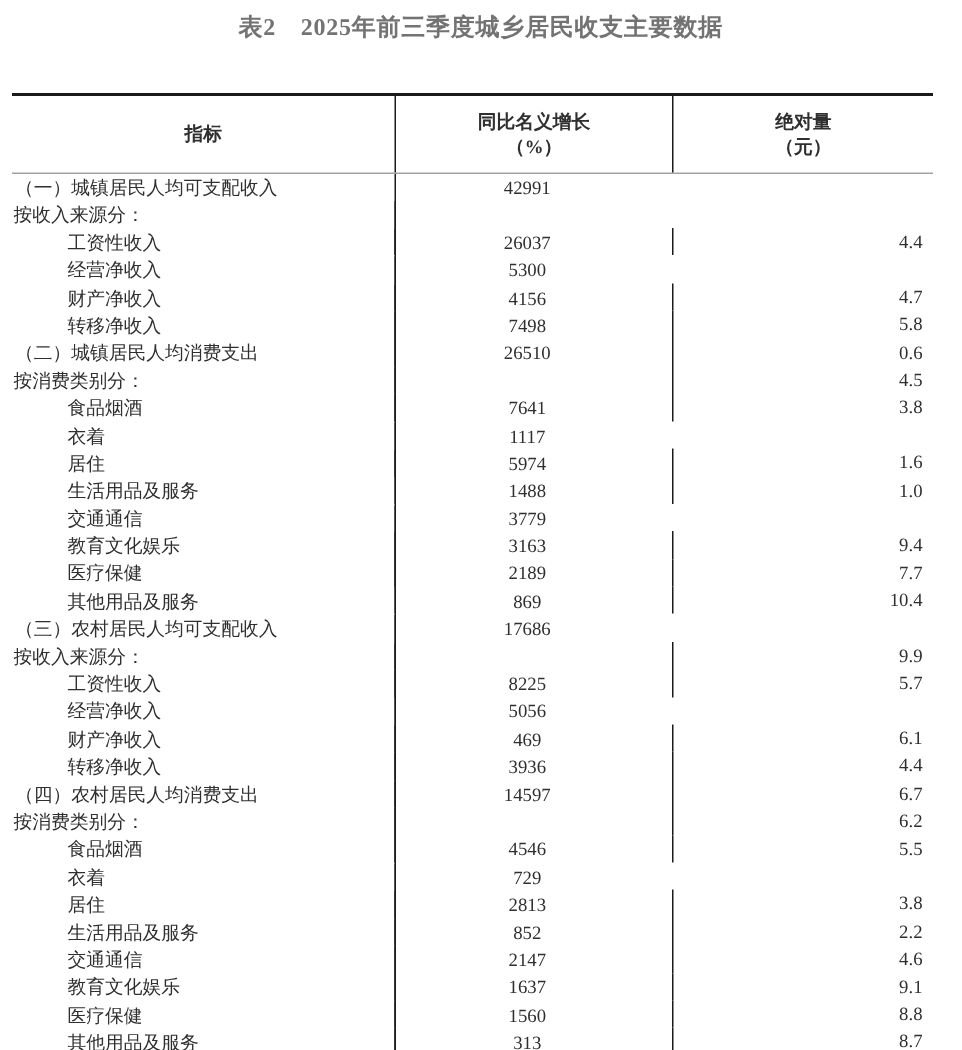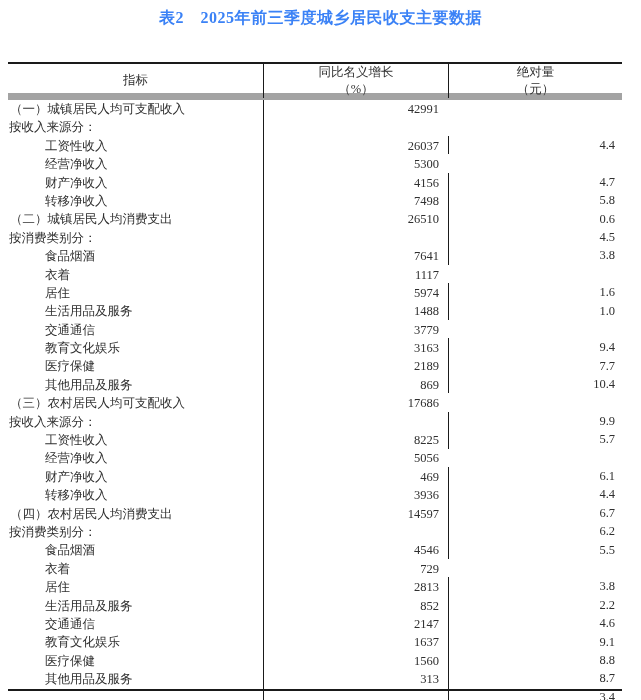--- a/index.html
+++ b/index.html
@@ -34,23 +34,24 @@
     width: 614px;
     border-top: 2px solid #1a1a1a;
     border-bottom: 2px solid #1a1a1a;
     box-sizing: content-box;
   }
   .grid-row {
     display: grid;
     grid-template-columns: 255px 185px 174px;
   }
   .header-row {
-    height: 36px;
-    border-bottom: 7px solid #a3a3a3;
+    height: 52px;
+    border-bottom: 1px solid #a3a3a3;
     box-sizing: border-box;
+    font-weight: bold;
   }
   .header-cell {
     display: flex;
     flex-direction: column;
     justify-content: center;
     align-items: center;
     font-size: 12.5px;
     line-height: 1.35;
     color: #2f2f2f;
     box-sizing: border-box;
@@ -64,27 +65,27 @@
   .cell {
     font-size: 12.5px;
     line-height: 18.4px;
     white-space: nowrap;
     box-sizing: border-box;
     color: #2f2f2f;
   }
   .cell.label.group   { padding-left: 2px; }
   .cell.label.section { padding-left: 1px; }
   .cell.label.item    { padding-left: 37px; }
-  .cell.value  { text-align: right; padding-right: 9px; }
+  .cell.value  { text-align: center; padding-right: 9px; }
   .cell.growth { text-align: right; padding-right: 7px; margin-top: 36px; }
 </style>
 </head>
 <body>
 
-<div class="doc-title" style="color: #3b82f6;">表2　2025年前三季度城乡居民收支主要数据</div>
+<div class="doc-title" style="color: #737373;">表2　2025年前三季度城乡居民收支主要数据</div>
 
 <div class="data-table">
   <div class="grid-row header-row">
     <div class="header-cell">
       <span>指标</span>
     </div>
     <div class="header-cell vline">
       <span>同比名义增长</span>
       <span>（%）</span>
     </div>

